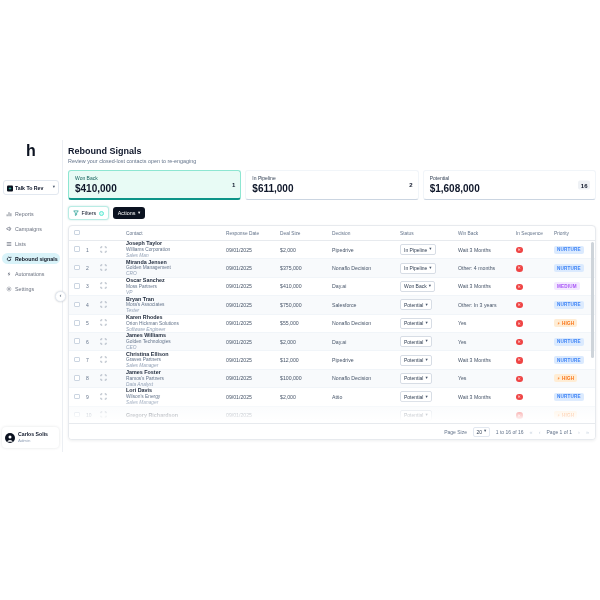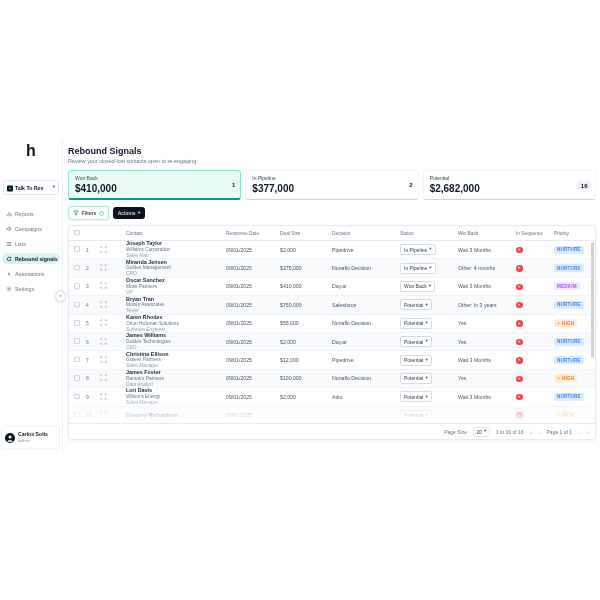--- a/index.html
+++ b/index.html
@@ -165,26 +165,26 @@
     <div class="page-subtitle">Review your closed-lost contacts open to re-engaging</div>
 
     <div class="cards">
         <div class="card selected">
     <div class="card-label">Won Back</div>
     <div class="card-value">$410,000</div>
     <div class="card-count">1</div>
   </div>
         <div class="card">
     <div class="card-label">In Pipeline</div>
-    <div class="card-value">$377,000</div>
+    <div class="card-value">$611,000</div>
     <div class="card-count">2</div>
   </div>
         <div class="card">
     <div class="card-label">Potential</div>
-    <div class="card-value">$2,682,000</div>
+    <div class="card-value">$1,608,000</div>
     <div class="card-count badged">16</div>
   </div>
       </div>
 
     <div class="toolbar">
       <button class="btn-filters">
         <span><svg width="6" height="6" viewBox="0 0 8 8">
               <path d="M1 1.2h6L4.8 4v2.4l-1.6.9V4z" stroke="#0d9488" stroke-width=".9" fill="none"></path>
             </svg></span>
         <span>Filters</span>

